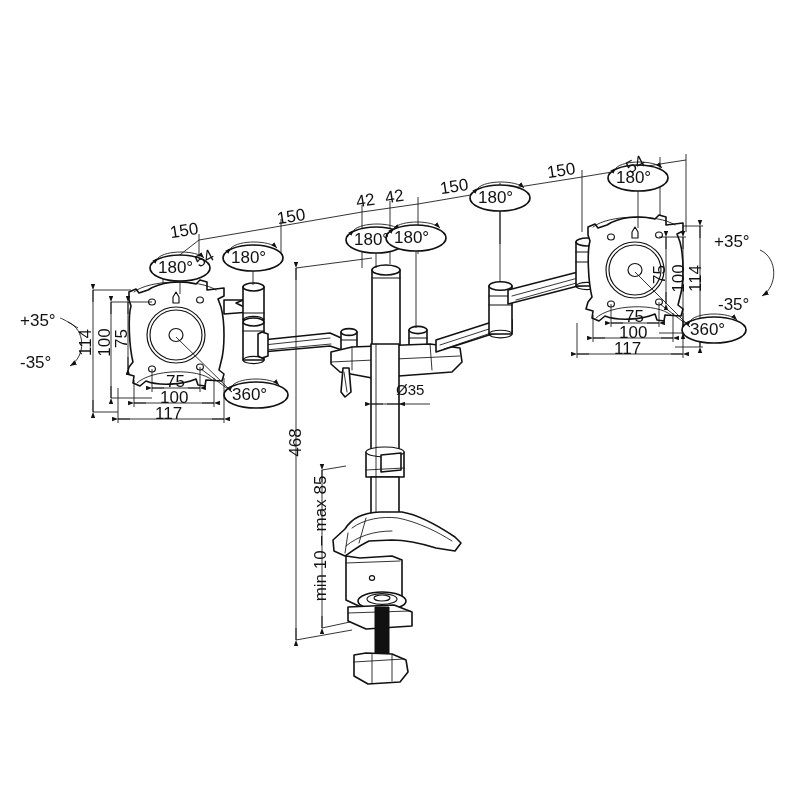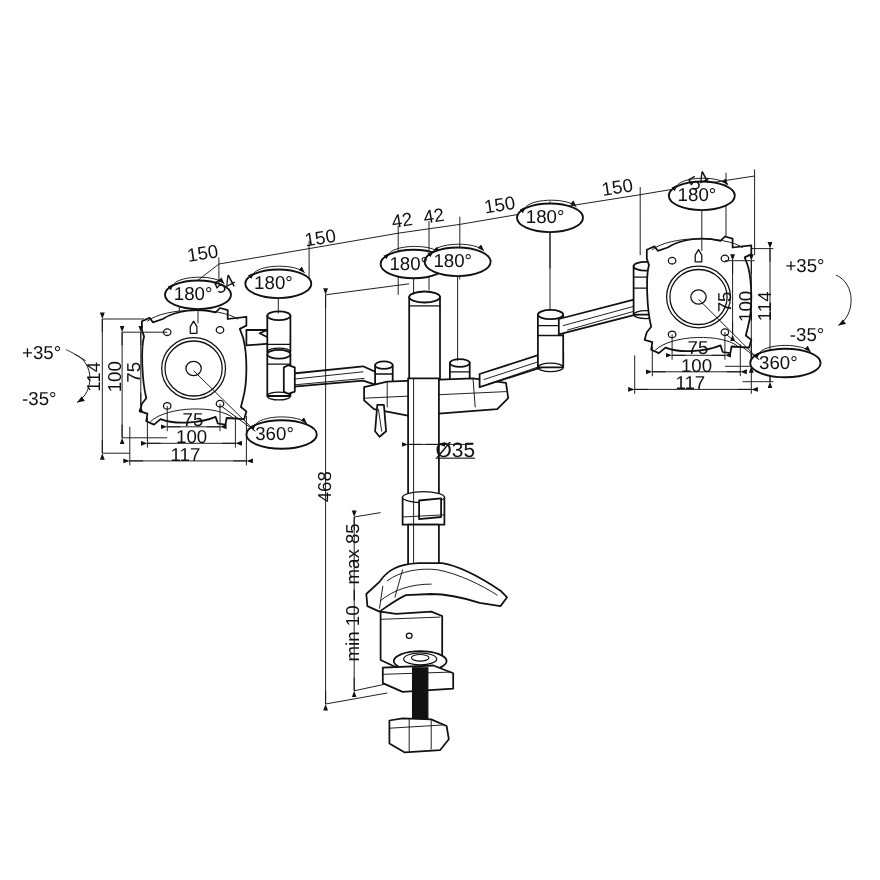--- a/index.html
+++ b/index.html
@@ -422,15 +422,15 @@
 
 <div class="lbl" style="left:625px;top:308px;font-size:17px;">75</div>
 <div class="lbl" style="left:619px;top:324px;font-size:17px;">100</div>
 <div class="lbl" style="left:614px;top:340px;font-size:17px;">117</div>
 
 <div class="lbl" style="left:714px;top:233px;font-size:17px;">+35°</div>
 <div class="lbl" style="left:718px;top:296px;font-size:17px;">-35°</div>
 
 <div class="lbl" style="left:281px;top:434px;font-size:17px;transform:rotate(-90deg);transform-origin:center;">468</div>
 <div class="lbl" style="left:258px;top:530px;font-size:17px;transform:rotate(-90deg);transform-origin:center;white-space:nowrap;">min 10 – max 85</div>
-<div class="lbl" style="left:396px;top:400px;font-size:19px;text-decoration:underline;">Ø35</div>
+<div class="lbl" style="left:396px;top:382px;font-size:15px;">Ø35</div>
 
 </div>
 
 </body></html>

